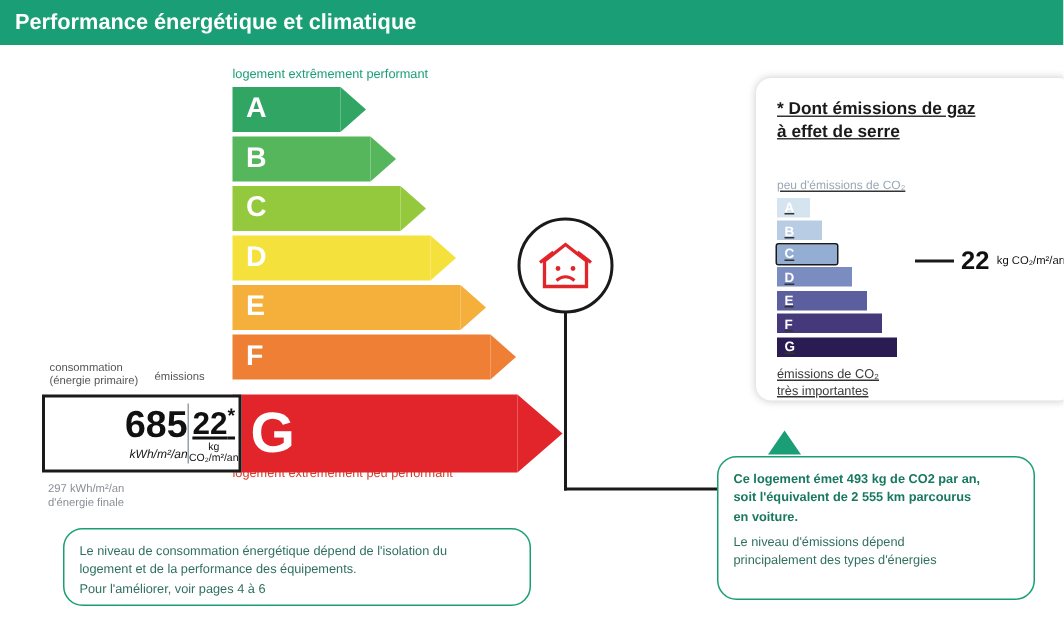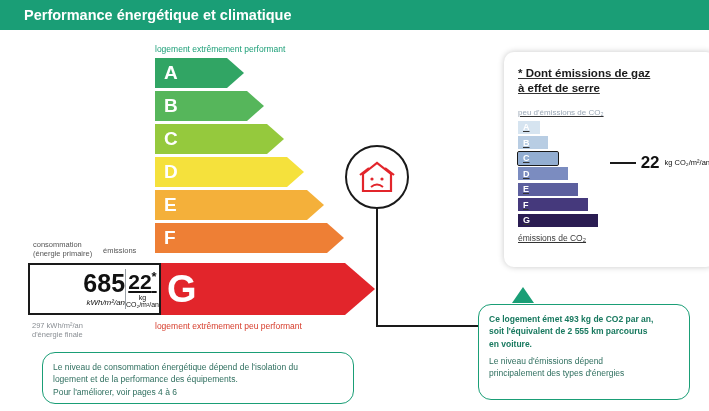--- a/index.html
+++ b/index.html
@@ -17,35 +17,35 @@
   
   .header {
     position: absolute;
     left: 0; top: 0;
     width: 709px;
     height: 30px;
     background: #1a9e76;
     color: #ffffff;
     display: flex;
     align-items: center;
-    padding-left: 24px;
+    padding-left: 10px;
     font-size: 14.5px;
     font-weight: bold;
   }
 
   
   .ladder-caption-top {
     position: absolute;
     left: 155px; top: 44px;
     font-size: 8.5px;
     color: #1a9e76;
   }
   .ladder-caption-bottom {
     position: absolute;
-    left: 155px; top: 321px;
+    left: 155px; top: 310px;
     font-size: 8.5px;
     color: #d63b2a;
   }
 
   .ladder { position: absolute; left: 155px; top: 58px; }
   .band {
     position: relative;
     height: 30px;
     margin-bottom: 3px;
     display: flex;
@@ -168,21 +168,21 @@
   }
   .ges-title {
     font-size: 11.5px;
     font-weight: bold;
     color: #1a1a1a;
     line-height: 1.3;
   }
   .ges-sub-top {
     font-size: 8px;
     color: #9aa7b5;
-    margin-top: 12px;
+    margin-top: 23px;
   }
   .ges-bands { margin-top: 4px; position: relative; }
   .ges-row {
     height: 13px;
     margin-bottom: 2.5px;
     display: flex;
     align-items: center;
     color: #ffffff;
     font-weight: bold;
     font-size: 9px;
@@ -331,20 +331,21 @@
       <div class="ges-row" style="background: rgb(69, 57, 124); width: 70px; color: rgb(255, 255, 255);">F</div>
       <div class="ges-row" style="background: rgb(42, 28, 82); width: 80px; color: rgb(255, 255, 255);">G</div>
       <div class="ges-callout">
       <div class="ges-line"></div>
       <div class="ges-val">22</div>
       <div class="ges-unit">kg CO₂/m²/an</div>
     </div>
   </div>
   <div class="ges-foot">
     <div>émissions de CO₂</div>
+    <div>très importantes</div>
   </div>
 </div>
 
 <div class="info-box info-left">
   <div>Le niveau de consommation énergétique dépend de l'isolation du</div>
   <div>logement et de la performance des équipements.</div>
   <div>Pour l'améliorer, voir pages 4 à 6</div>
 </div>
 
 <div class="tri-up"></div>

